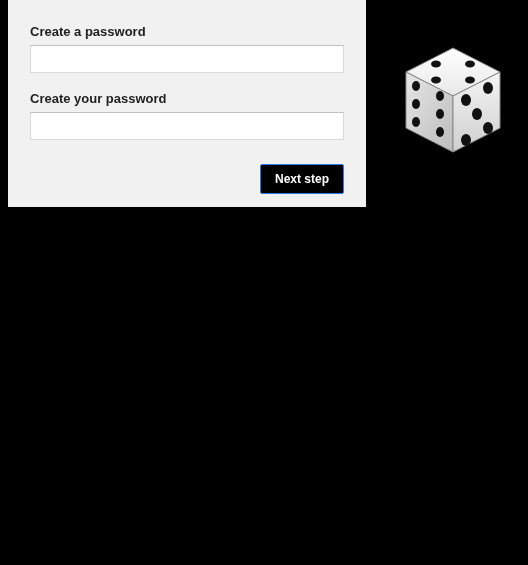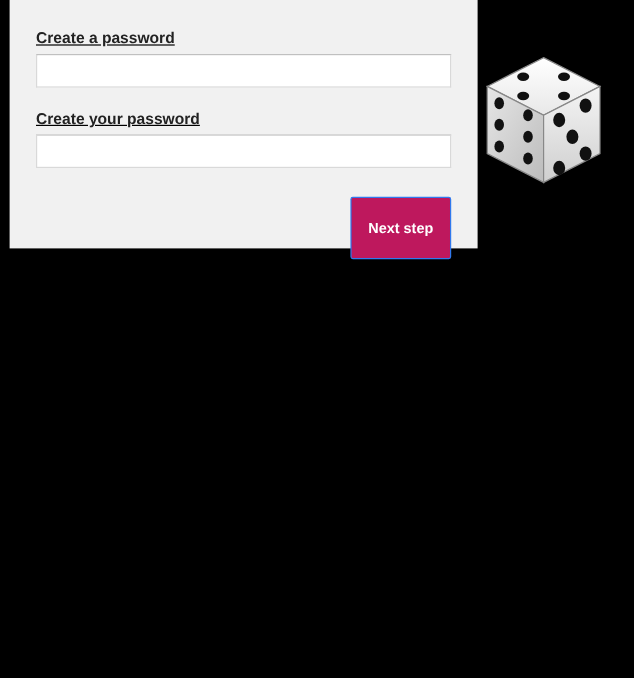--- a/index.html
+++ b/index.html
@@ -7,25 +7,24 @@
       width: 528px;
       height: 565px;
       background: #000;
       font-family: Arial, sans-serif;
       position: relative;
     }
     .panel {
       position: absolute;
       left: 8px;
       top: 0;
-      width: 390px;
+      width: 358px;
       height: 207px;
       background: #f1f1f1;
       padding: 24px 22px 18px 22px;
-      text-decoration: underline;
     }
     .field-label {
       font-size: 13px;
       font-weight: bold;
       color: #222;
       margin-bottom: 6px;
       display: block;
     }
     .text-input {
       width: 100%;
@@ -35,26 +34,26 @@
       background: #fff;
       padding: 4px 6px;
       font-size: 13px;
       margin-bottom: 18px;
     }
     .btn-row {
       text-align: right;
       margin-top: 6px;
     }
     .primary-btn {
-      background: #be185d;
+      background: #000000;
       color: #fff;
       border: 1px solid #3079ed;
       font-size: 12px;
       font-weight: bold;
-      padding: 18px 14px;
+      padding: 7px 14px;
       cursor: pointer;
       border-radius: 2px;
     }
 
     .dice {
       position: absolute;
       left: 398px;
       top: 44px;
       width: 110px;
       height: 120px;

